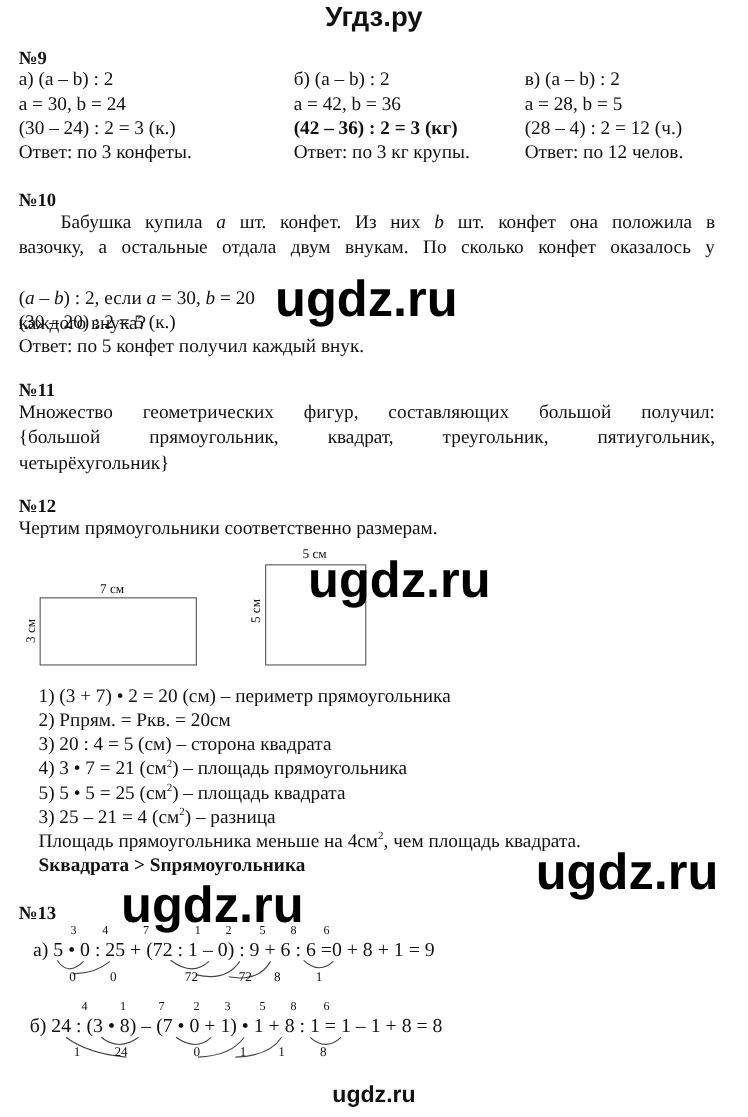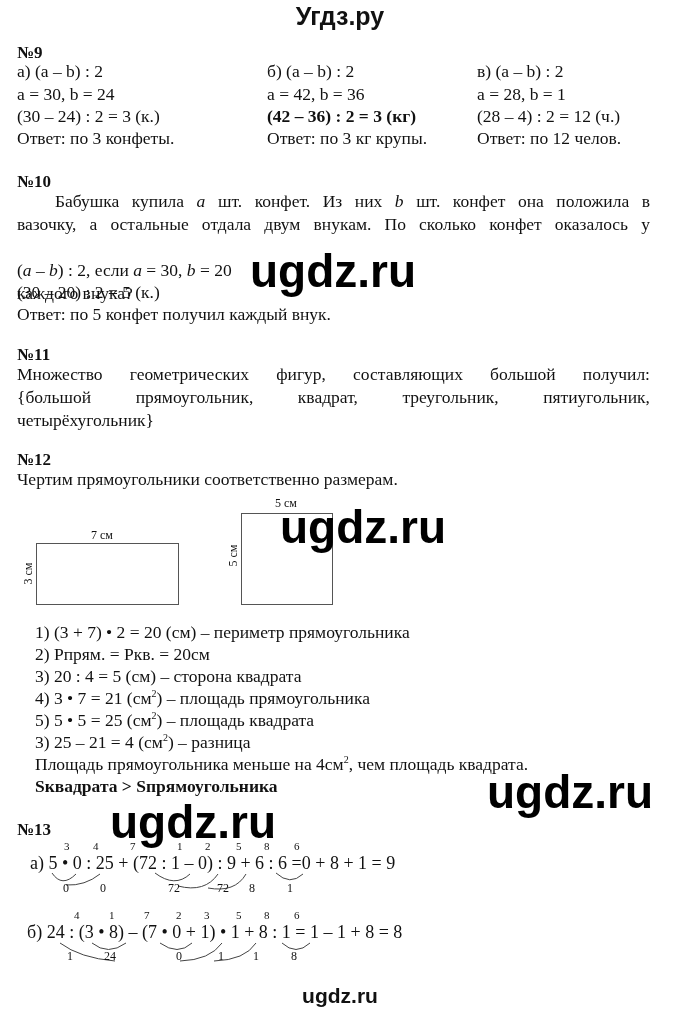--- a/index.html
+++ b/index.html
@@ -45,21 +45,21 @@
   <div class="abs t" style="left:17px; top:127px;">Ответ: по 3 конфеты.</div>
 </div>
 <div>
   <div class="abs t" style="left:267px; top:60px;">б) (a – b) : 2</div>
   <div class="abs t" style="left:267px; top:83px;">a = 42, b = 36</div>
   <div class="abs t" style="left:267px; top:105px;font-weight:bold;">(42 – 36) : 2 = 3 (кг)</div>
   <div class="abs t" style="left:267px; top:127px;">Ответ: по 3 кг крупы.</div>
 </div>
 <div>
   <div class="abs t" style="left:477px; top:60px;">в) (a – b) : 2</div>
-  <div class="abs t" style="left:477px; top:83px;">a = 28, b = 1</div>
+  <div class="abs t" style="left:477px; top:83px;">a = 28, b = 5</div>
   <div class="abs t" style="left:477px; top:105px;">(28 – 4) : 2 = 12 (ч.)</div>
   <div class="abs t" style="left:477px; top:127px;">Ответ: по 12 челов.</div>
 </div>
 
 <div class="abs h" style="left:17px; top:172px;">№10</div>
 <div class="abs t just" style="left:55px; width:595px; top:190px;">
   <span>Бабушка купила</span>
   <span class="it">a</span>
   <span>шт. конфет. Из них</span>
   <span class="it">b</span>

